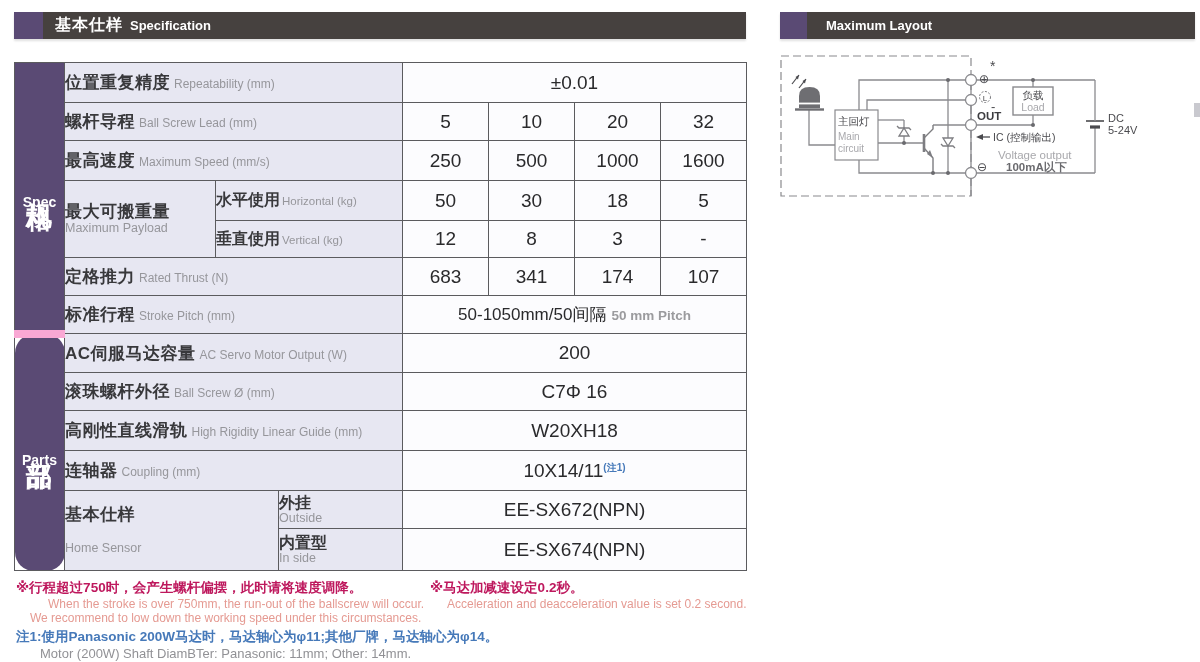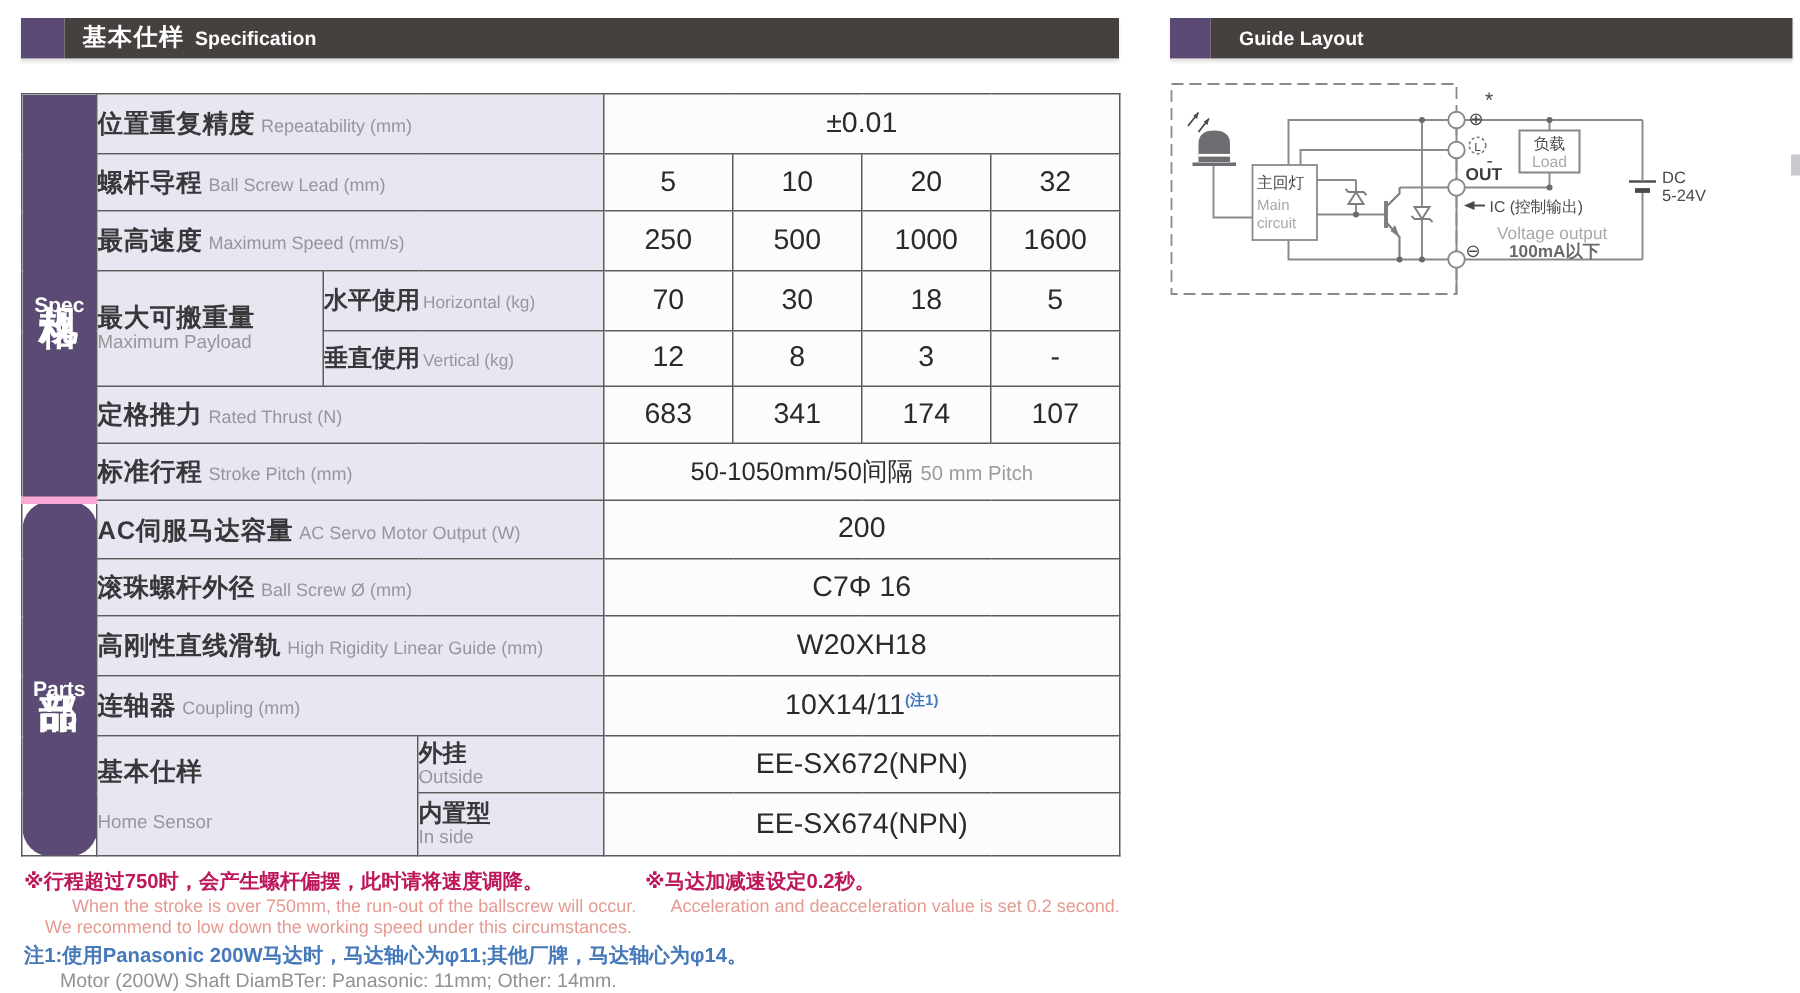--- a/index.html
+++ b/index.html
@@ -17,35 +17,35 @@
   #bar-right{left:780px;top:12px;width:415px;}
   #bar-right .sq{width:27px;}
   #bar-right .t-cn{font-size:15px;}
   
   table.spec{position:absolute;left:14px;top:62px;border-collapse:collapse;table-layout:fixed;}
   table.spec td,table.spec th{border:1px solid #5b5b5e;padding:0;overflow:hidden;}
   th.side{background:#5a4a74;color:#fff;vertical-align:middle;}
   th.side .wrap{display:flex;flex-direction:column;align-items:center;gap:6px;}
   th.side .v-cn{writing-mode:vertical-rl;text-orientation:upright;font-size:26px;font-weight:700;letter-spacing:3px;line-height:1;}
   th.side .v-en{font-size:14px;font-weight:600;}
-  th.side.parts{border-top:5px solid #f9a8d4;border-radius:19px;}
+  th.side.parts{border-top:8px solid #f9a8d4;border-radius:19px;}
   td.label-cell{background:#e7e7f2;padding-left:10px;vertical-align:middle;}
   .cn-label{font-size:17px;color:#38383b;font-weight:600;letter-spacing:.5px;}
   .en-label{font-size:12px;color:#96969b;font-weight:400;margin-left:4px;}
   td.label-stack .cn-label{display:block;line-height:1.2;}
   td.label-stack .en-label{display:block;margin-left:0;font-size:12.5px;line-height:1.1;}
   td.label-stack.gap .en-label{margin-top:16px;}
   td.sub-cell{background:#e7e7f2;padding-left:8px;vertical-align:middle;margin-top:20px;}
   .cn-sub{font-size:16px;color:#38383b;font-weight:600;}
   .en-sub-inline{font-size:11.5px;color:#96969b;margin-left:2px;}
   td.sub-stack .cn-sub{display:block;line-height:1.05;}
   td.sub-stack .en-sub{display:block;font-size:12.5px;color:#96969b;line-height:1.0;}
   td.value-cell{background:#fcfcfe;text-align:center;vertical-align:middle;}
   .val{font-size:19px;color:#2a2a2c;font-weight:500;}
-  .val-sub{font-size:13.5px;color:#9b9b9e;font-weight:400;margin-left:5px;text-align:center;}
+  .val-sub{font-size:13.5px;color:#9b9b9e;font-weight:700;margin-left:5px;text-align:center;}
   sup.noteref{font-size:10px;color:#4679b9;font-weight:600;vertical-align:super;line-height:0;}
   
   .note-cn-red{position:absolute;font-size:13.5px;font-weight:700;color:#be185d;white-space:nowrap;}
   .note-en-red{position:absolute;font-size:12px;color:#e59a92;white-space:nowrap;}
   .note-cn-blue{position:absolute;font-size:13.5px;font-weight:700;color:#4679b9;white-space:nowrap;}
   .note-en-gray{position:absolute;font-size:13px;color:#919195;white-space:nowrap;}
   
   #diagram{position:absolute;left:778px;top:50px;}
   #diagram text{font-family:"Liberation Sans","DejaVu Sans",sans-serif;}
   .dk{fill:#4a4a4e;}
@@ -59,21 +59,21 @@
   <div class="sq"></div>
   <div class="strip">
     <span class="t-cn">基本仕样</span>
     <span class="t-en">Specification</span>
   </div>
 </div>
 
 <div class="bar" id="bar-right">
   <div class="sq"></div>
   <div class="strip">
-    <span class="t-en">Guide Layout</span>
+    <span class="t-en">Maximum Layout</span>
   </div>
 </div>
 
 <table class="spec">
   <colgroup>
     <col style="width:50px">
       <col style="width:151px">
       <col style="width:63px">
       <col style="width:124px">
     <col style="width:86px">
@@ -115,21 +115,21 @@
     <td class="value-cell"><span class="val">1600</span></td>
   </tr>
   <tr style="height:40px">
     <td class="label-cell label-stack" rowspan="2">
       <span class="cn-label">最大可搬重量</span>
       <span class="en-label">Maximum Payload</span>
     </td>
     <td class="sub-cell" colspan="2">
       <span class="cn-sub">水平使用</span><span class="en-sub-inline">Horizontal (kg)</span>
     </td>
-    <td class="value-cell"><span class="val">70</span></td>
+    <td class="value-cell"><span class="val">50</span></td>
     <td class="value-cell"><span class="val">30</span></td>
     <td class="value-cell"><span class="val">18</span></td>
     <td class="value-cell"><span class="val">5</span></td>
   </tr>
   <tr style="height:37px">
     <td class="sub-cell" colspan="2">
       <span class="cn-sub">垂直使用</span><span class="en-sub-inline">Vertical (kg)</span>
     </td>
     <td class="value-cell"><span class="val">12</span></td>
     <td class="value-cell"><span class="val">8</span></td>

